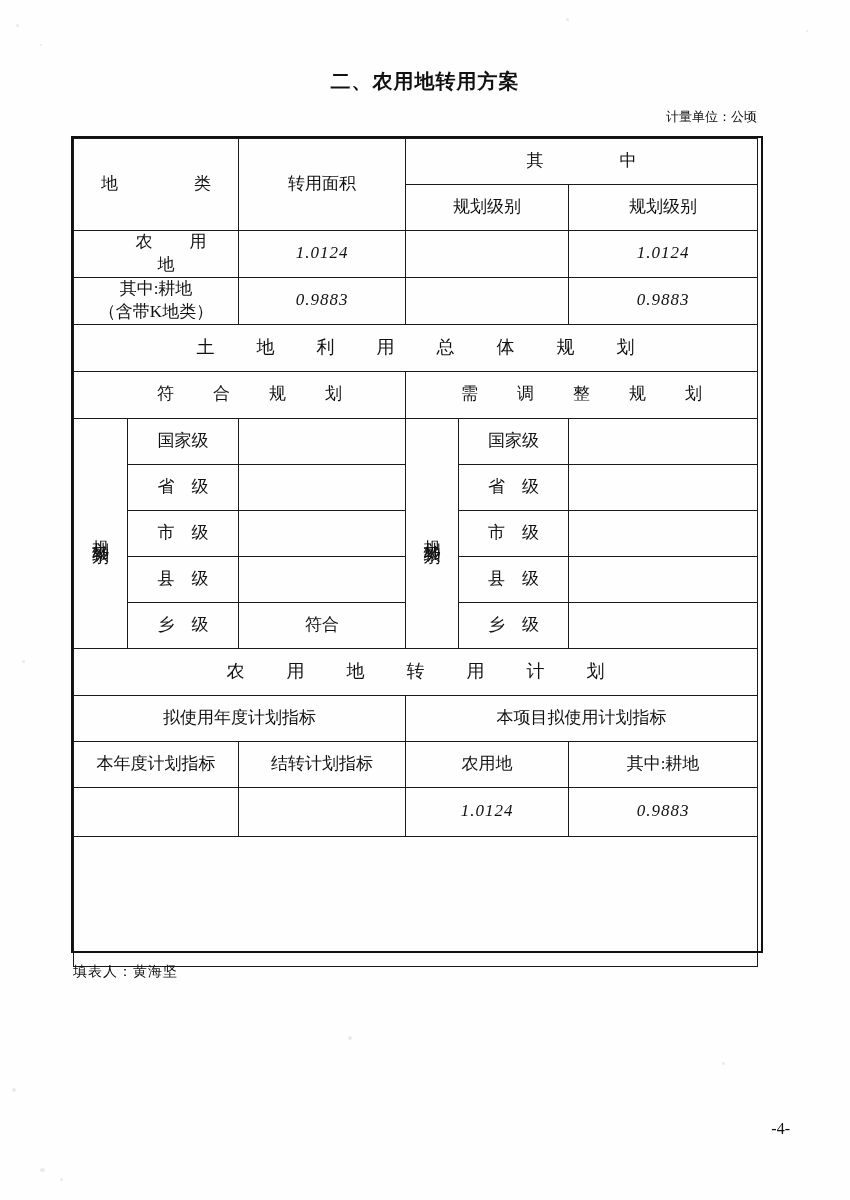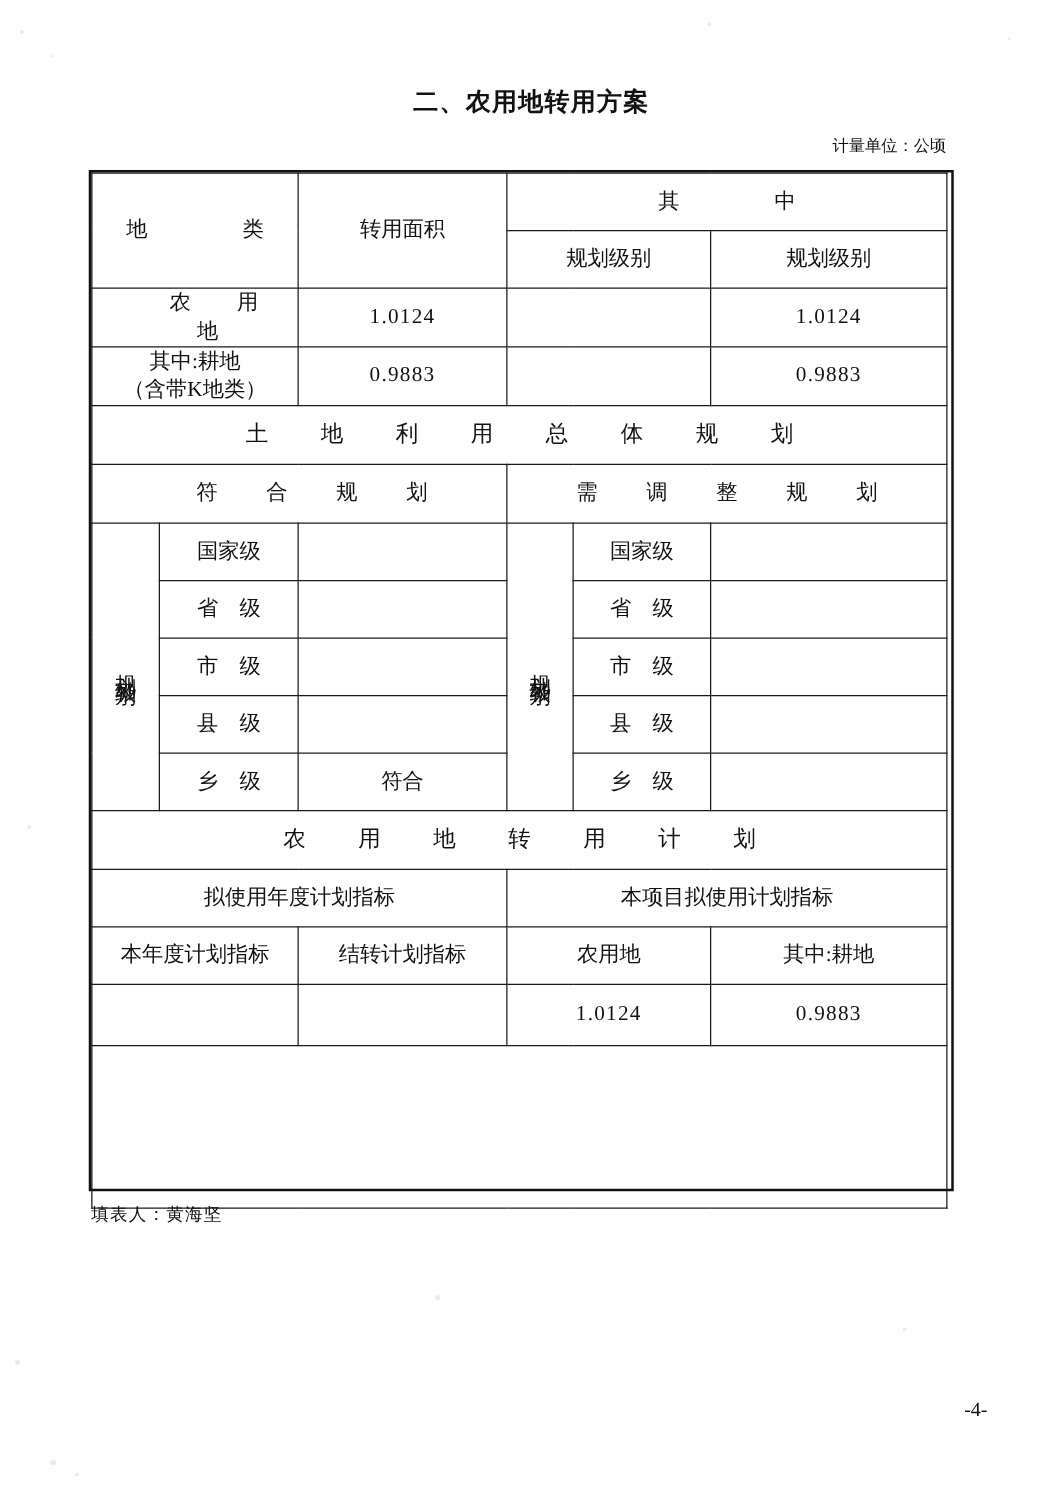--- a/index.html
+++ b/index.html
@@ -83,21 +83,21 @@
   .banner { letter-spacing: 12px; padding-left: 12px; font-size: 18px; }
 
   .vert {
     writing-mode: vertical-rl;
     text-orientation: upright;
     letter-spacing: 3px;
     display: inline-block;
     font-size: 17px;
     line-height: 1;
   }
-  .num { font-size: 17px; letter-spacing: 1px; }
+  .num { font-size: 17px; letter-spacing: 1px; font-style: italic; }
   .two-line { font-size: 16px; line-height: 1.25; }
 
   .footer-name {
     position: absolute;
     top: 963px;
     left: 73px;
     font-size: 14px;
     font-family: Liberation Mono, monospace;
     letter-spacing: 1px;
   }

